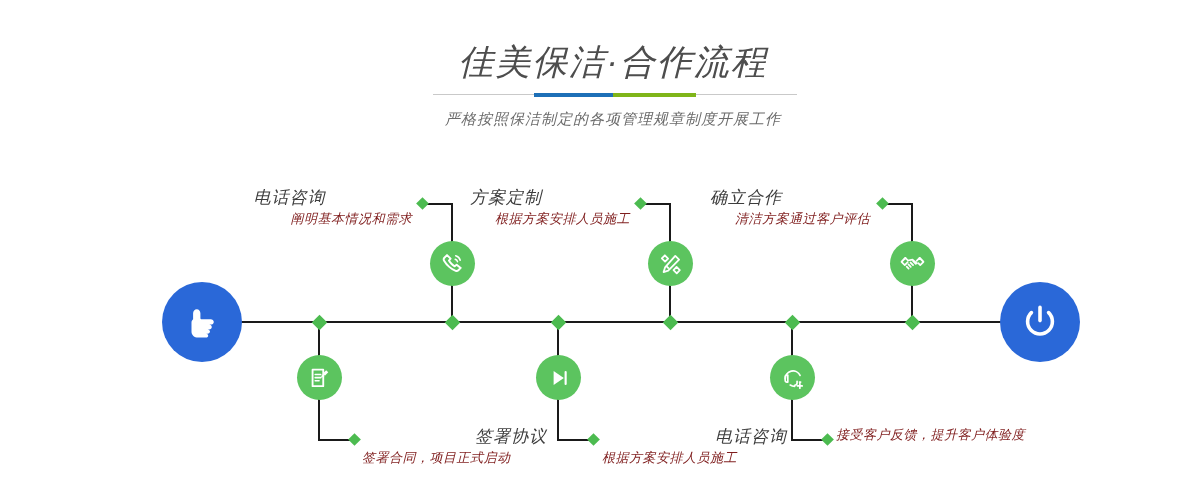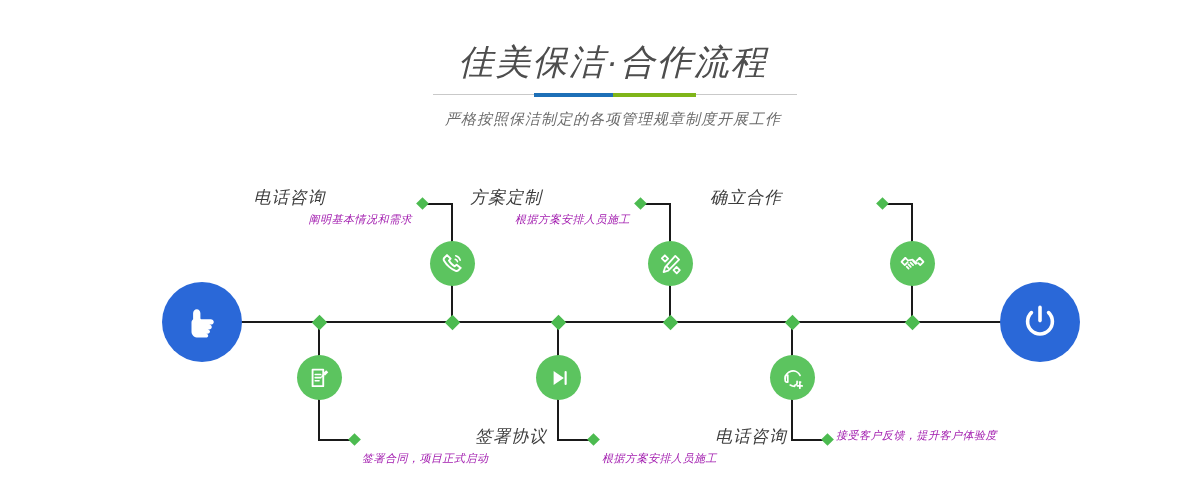--- a/index.html
+++ b/index.html
@@ -52,21 +52,21 @@
   .hline{position:absolute;height:2px;background:#1a1a1a;z-index:1;}
 
   .tip{
     position:absolute;width:9px;height:9px;background:#4cbb50;
     transform:rotate(45deg);z-index:4;
   }
 
   
   .lbl{position:absolute;white-space:nowrap;}
   .lbl .head{font-size:17px;line-height:23px;color:#3d3d3d;letter-spacing:1px;}
-  .lbl .sub{font-size:11px;line-height:20px;color:#a21caf;letter-spacing:0.5px;}
+  .lbl .sub{font-size:13px;line-height:20px;color:#7f1d1d;letter-spacing:0.5px;}
   .lbl.up   .head{text-align:center;}
   .lbl.up   .sub {text-align:right;}
   .lbl.down .head{text-align:center;margin-left:48px;}
   .lbl.down .sub {text-align:left;}
 </style>
 </head>
 <body>
 
 <div id="stage">
 
@@ -188,20 +188,21 @@
           <path d="M24.6 11.4 21.4 8.2l-3.1 3.1"></path>
           <path d="M6.6 8.2 2.6 12.2l3.4 3.4 3.0-3.0"></path>
           <path d="M21.4 8.2l4.0 4.0-3.4 3.4-2.0-2.0"></path>
           <path d="M9.8 15.0l2.4 2.4M12.0 13.0l2.6 2.6M14.6 11.6l2.8 2.8M8.0 17.2l2.0 2.0"></path>
         </g>
       </svg>
     </span>
   </div>
   <div class="lbl up" style="left:610px;top:186px;width:248px;">
     <div class="head">确立合作</div>
+    <div class="sub">清洁方案通过客户评估</div>
   </div>
 
   <div class="diamond" style="left:775px;top:317px;"></div>
   <div class="vline" style="left:779px;top:322px;height:118px;"></div>
   <div class="hline" style="left:779px;top:439px;width:36px;"></div>
   <div class="tip" style="left:811px;top:435px;"></div>
   <div class="node" style="left:758px;top:355px;">
     <span>
       <svg width="26" height="26" viewBox="0 0 28 28" aria-hidden="true">
         <g fill="none" stroke="#ffffff" stroke-width="1.8" stroke-linecap="round" stroke-linejoin="round">

